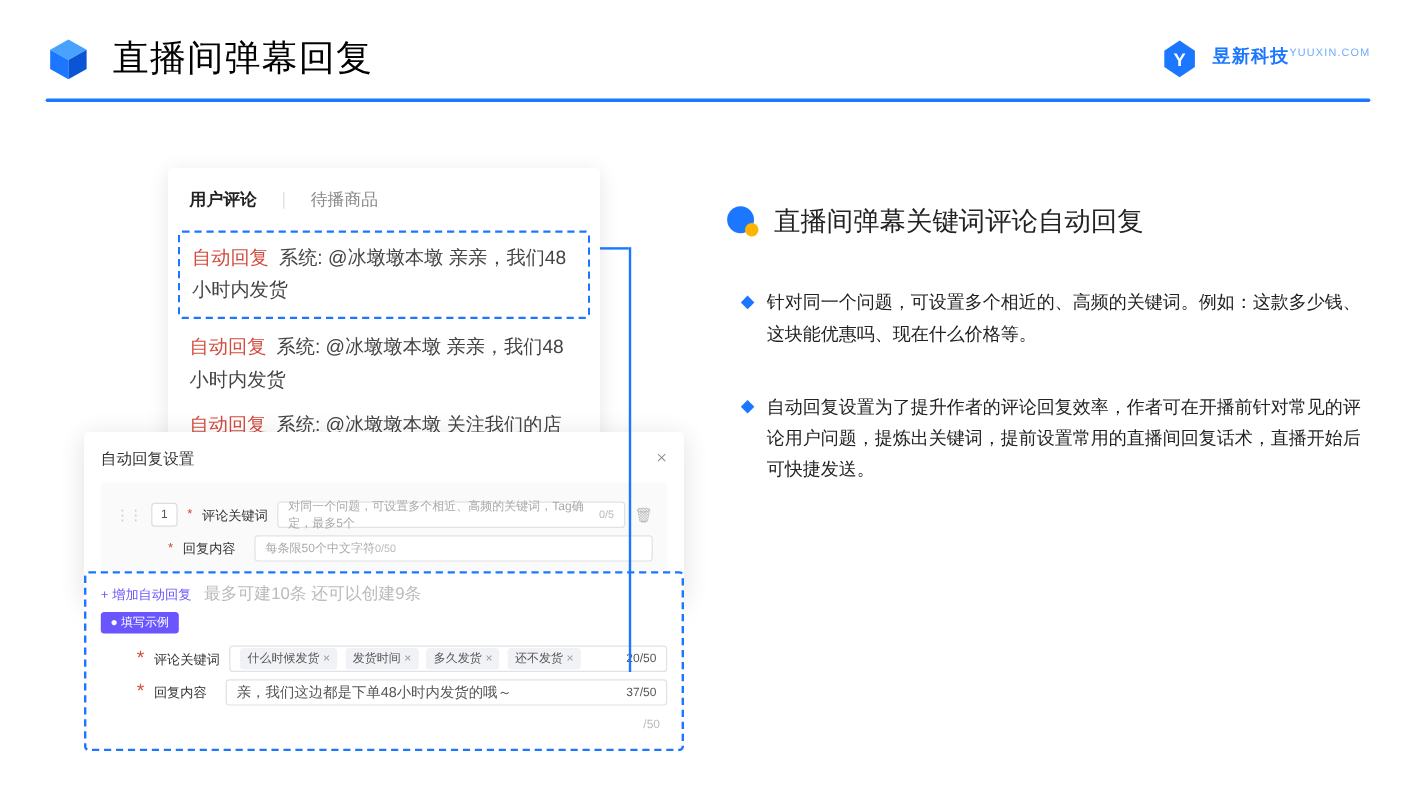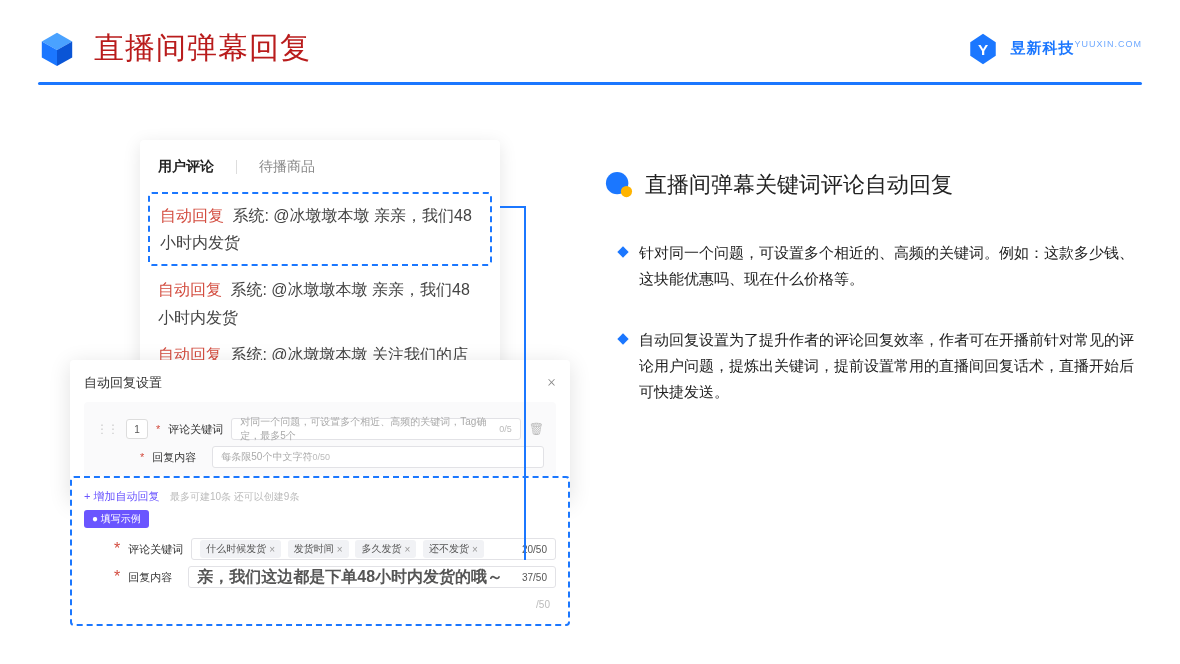--- a/index.html
+++ b/index.html
@@ -17,21 +17,21 @@
     position: absolute;
     top: 28px;
     left: 38px;
     right: 38px;
     display: flex;
     align-items: center;
     justify-content: space-between;
   }
   .header-left { display: flex; align-items: center; gap: 18px; }
   .cube-icon { width: 38px; height: 38px; position: relative; }
-  .page-title { font-size: 30px; color: #b91c1c; font-weight: 500; letter-spacing: 1px; }
+  .page-title { font-size: 30px; color: #000000; font-weight: 500; letter-spacing: 1px; }
   .brand { display: flex; align-items: center; gap: 10px; }
   .brand-logo { width: 34px; height: 34px; }
   .brand-text { display:flex; flex-direction:row; line-height:1.1; }
   .brand-cn { color:#1b77ff; font-weight:700; font-size:15px; letter-spacing:1px;}
   .brand-en { color:#6fa9ff; font-size:9px; letter-spacing:1px;}
 
   .hr-bar {
     position:absolute; top: 82px; left:38px; right:38px;
     height: 3px; background:#1b77ff; border-radius:2px;
   }
@@ -91,31 +91,31 @@
   }
   .finput .count { color:#bbb; font-size:9px; }
   .trash { color:#bbb; font-size:12px; }
 
   .dashed-block {
     position:absolute; top:336px; left:0; width:500px;
     border:2px dashed #1b77ff; border-radius:4px; padding:8px 12px 12px 12px;
     background:#fff;
   }
   .link-add { color:#6a55ff; font-size:11px; }
-  .hint-sm { color:#bbb; font-size:10px; margin-left:6px;}
+  .hint-sm { color:#bbb; font-size:14px; margin-left:6px;}
   .pill-purple {
     display:inline-block; background:#6a55ff; color:#fff; font-size:10px;
     padding:2px 8px; border-radius:3px; margin:6px 0 4px 0;
   }
   .tagchip {
     display:inline-flex; align-items:center; background:#f1f2f5; color:#555;
     font-size:10px; padding:2px 6px; border-radius:3px; margin-right:4px;
   }
   .tagchip .x { color:#999; margin-left:3px; }
-  .val-text { color:#555; font-size:16px;font-weight:bold; }
+  .val-text { color:#555; font-size:12px; }
   .finput2 {
     flex:1; height:22px; border:1px solid #e2e2e6; border-radius:3px; background:#fff;
     display:flex; align-items:center; padding:0 8px; font-size:10px; color:#555;
     justify-content:space-between;
   }
 
   
   .connector {
     position:absolute; pointer-events:none;
   }

